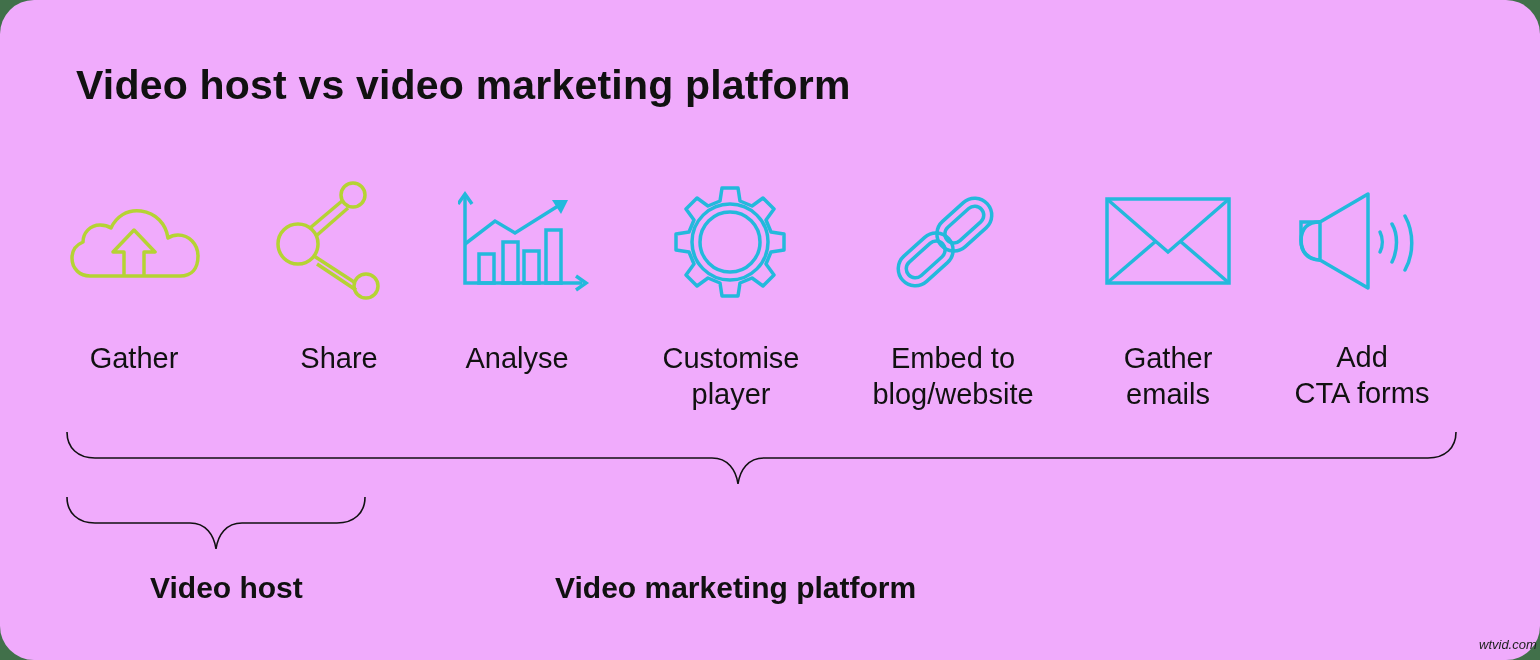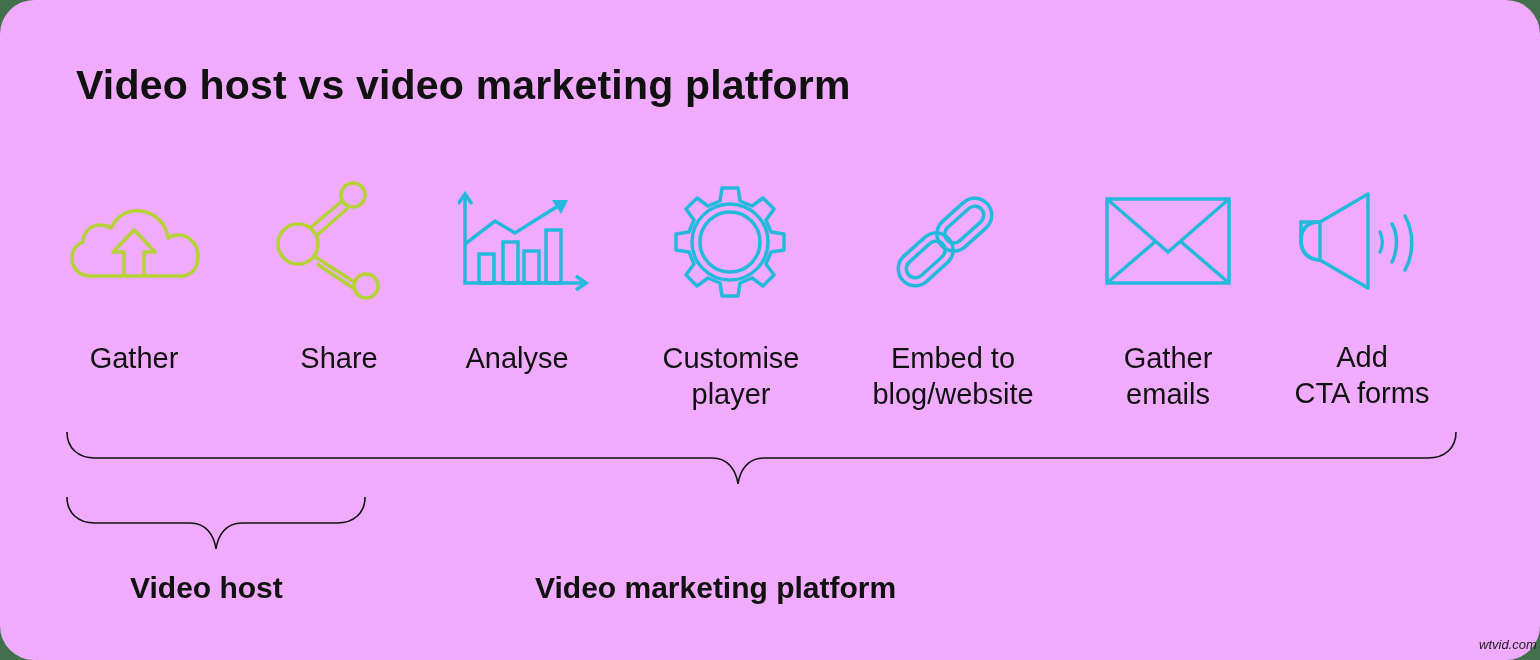--- a/index.html
+++ b/index.html
@@ -22,20 +22,21 @@
     }
     .icon { position: absolute; }
     .label {
       position: absolute; text-align: center;
       font-size: 29px; color: #111; line-height: 36px;
       white-space: nowrap;
     }
     .group-label {
       position: absolute; font-size: 30px; font-weight: bold; color: #111;
       white-space: nowrap;
+      margin-left: 20px;
     }
     .watermark {
       position: absolute; left: 1479px; top: 637px;
       font-size: 13px; color: #222; font-style: italic;
     }
     svg.brace { position: absolute; left: 0; top: 0; }
   </style>
 </head>
 <body>
 

